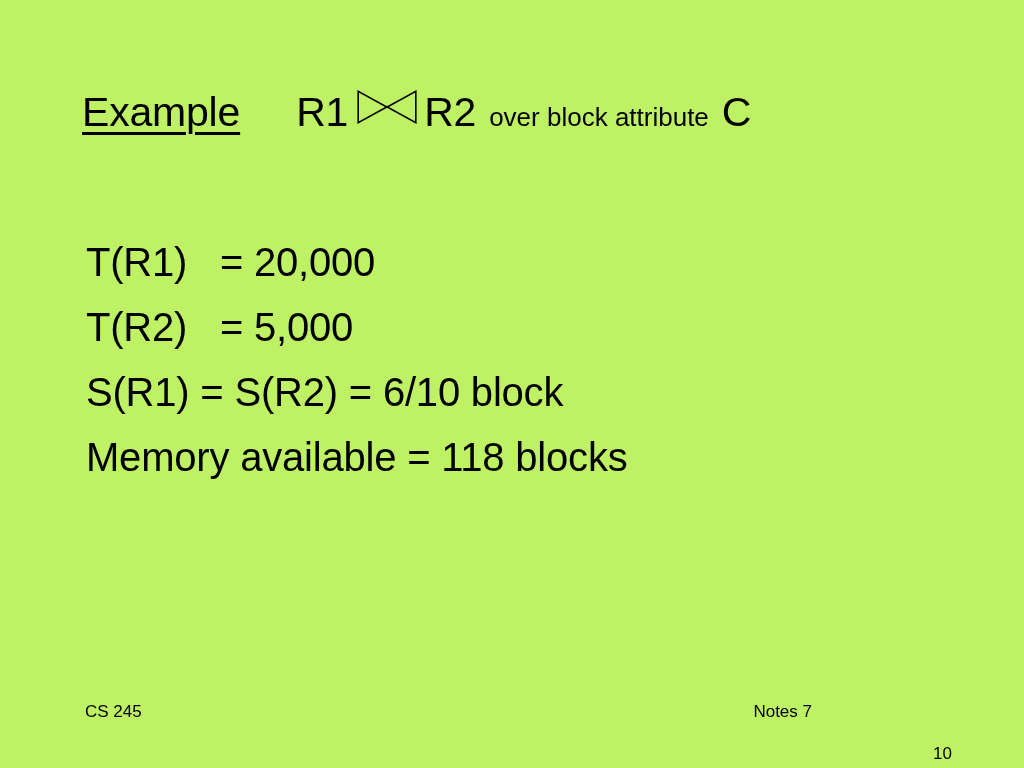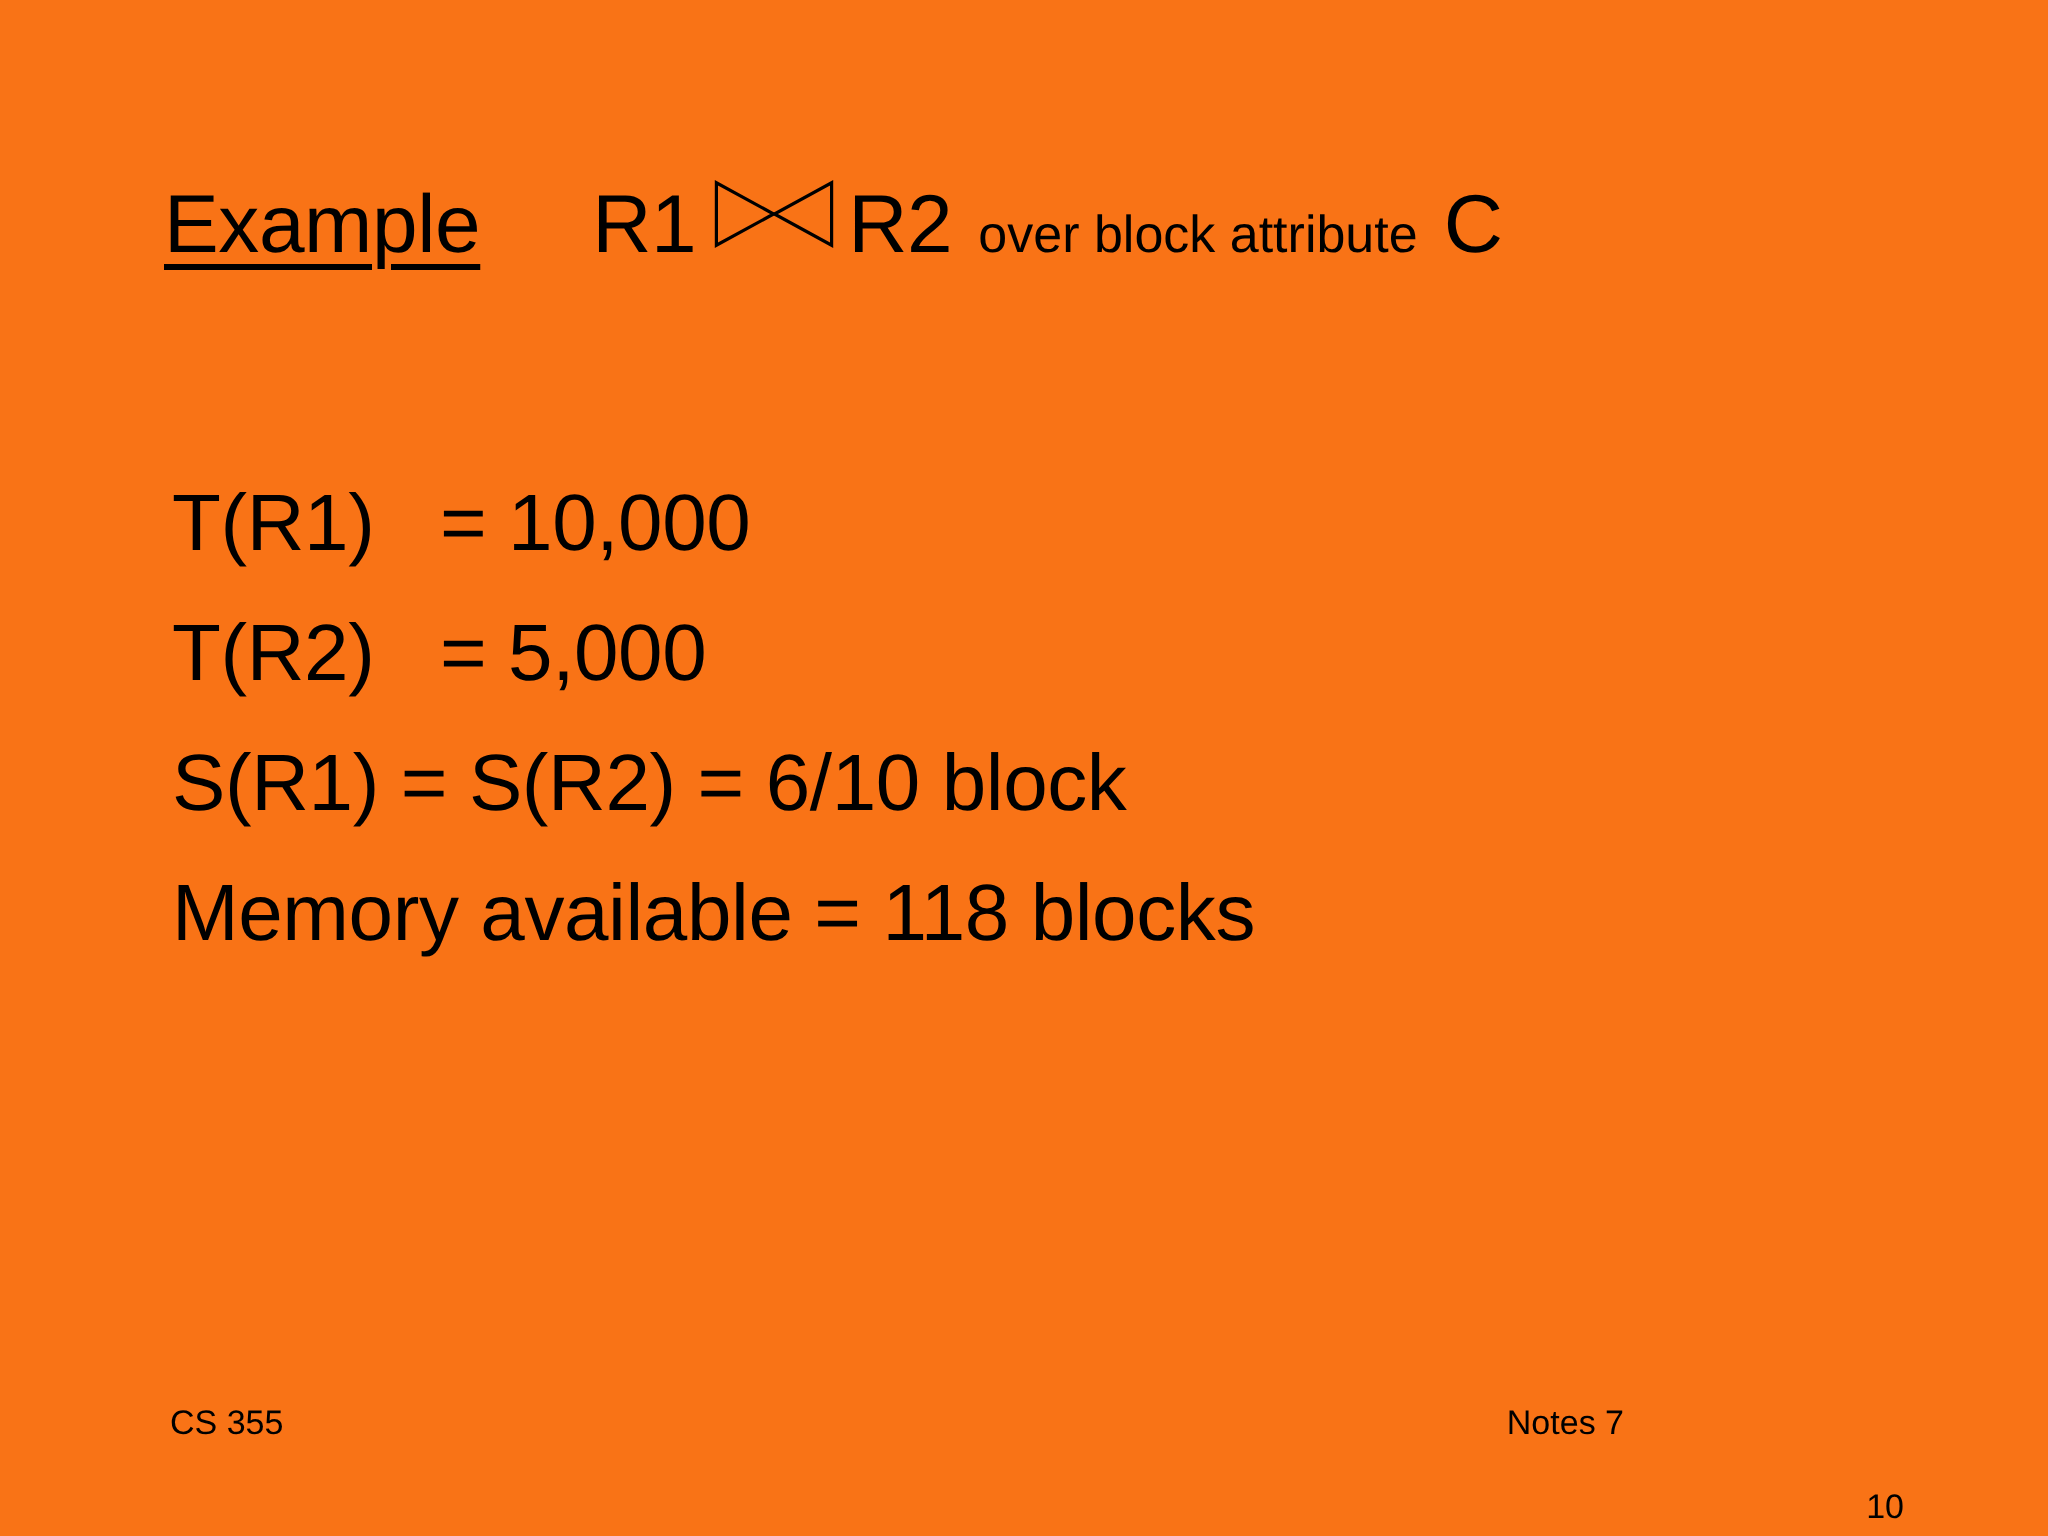--- a/index.html
+++ b/index.html
@@ -13,21 +13,21 @@
     position: relative;
     overflow: hidden;
     font-family: "Liberation Sans", sans-serif;
     color: #000000;
     -webkit-font-smoothing: antialiased;
   }
 
   .slide {
     position: absolute;
     inset: 0;
-    background: #f97316;
+    background: #bef264;
   }
 
   
   .title-line {
     position: absolute;
     left: 82px;
     top: 92px;
     width: 900px;
     height: 56px;
     display: flex;
@@ -137,25 +137,25 @@
       </svg>
     </span>
     <span class="title-big">R2</span>
     <span class="sp-md"></span>
     <span class="title-small">over block attribute</span>
     <span class="sp-md"></span>
     <span class="title-big">C</span>
   </div>
 
   <div class="body-block">
-    <div class="body-line">T(R1)   = 10,000</div>
+    <div class="body-line">T(R1)   = 20,000</div>
     <div class="body-line">T(R2)   = 5,000</div>
     <div class="body-line">S(R1) = S(R2) = 6/10 block</div>
     <div class="body-line">Memory available = 118 blocks</div>
   </div>
 
   <div class="footer">
-    <div class="footer-left">CS 355</div>
+    <div class="footer-left">CS 245</div>
     <div class="footer-center">Notes 7</div>
     <div class="footer-right">10</div>
   </div>
 
 </div>
 
 </body></html>

